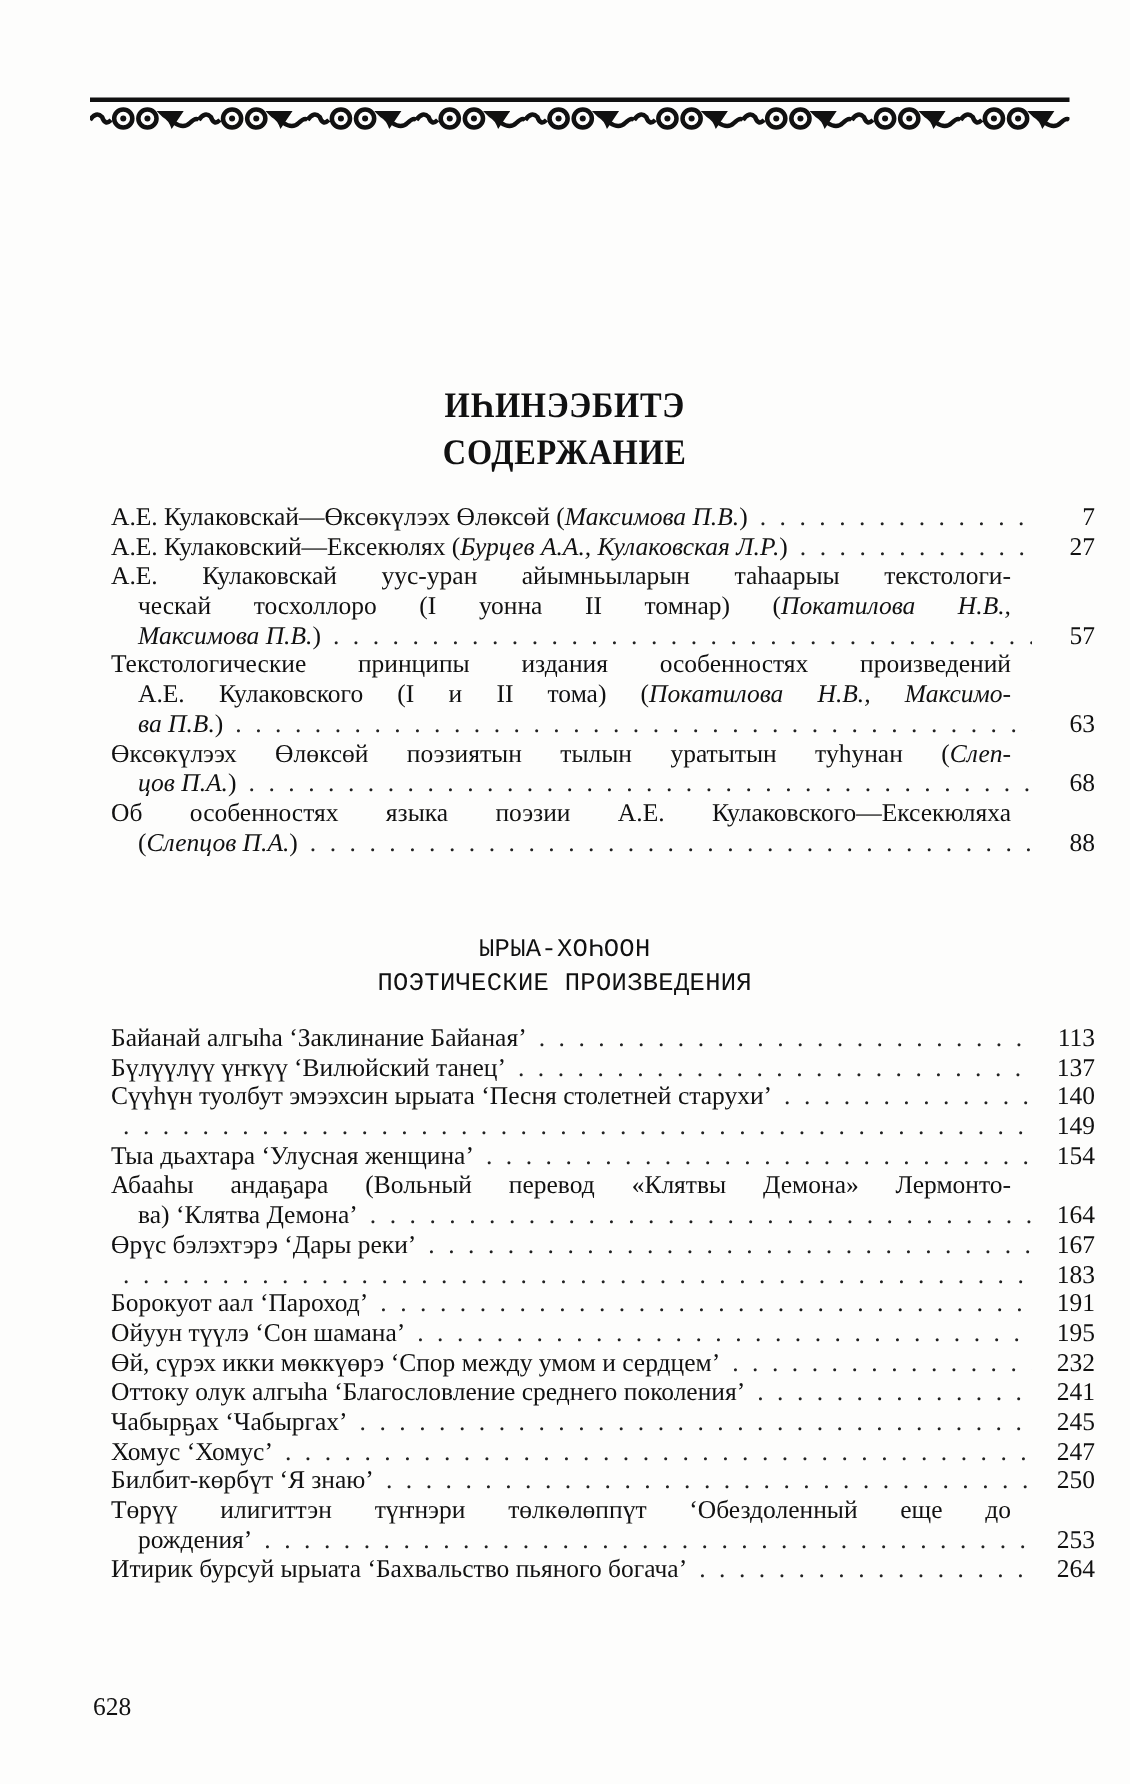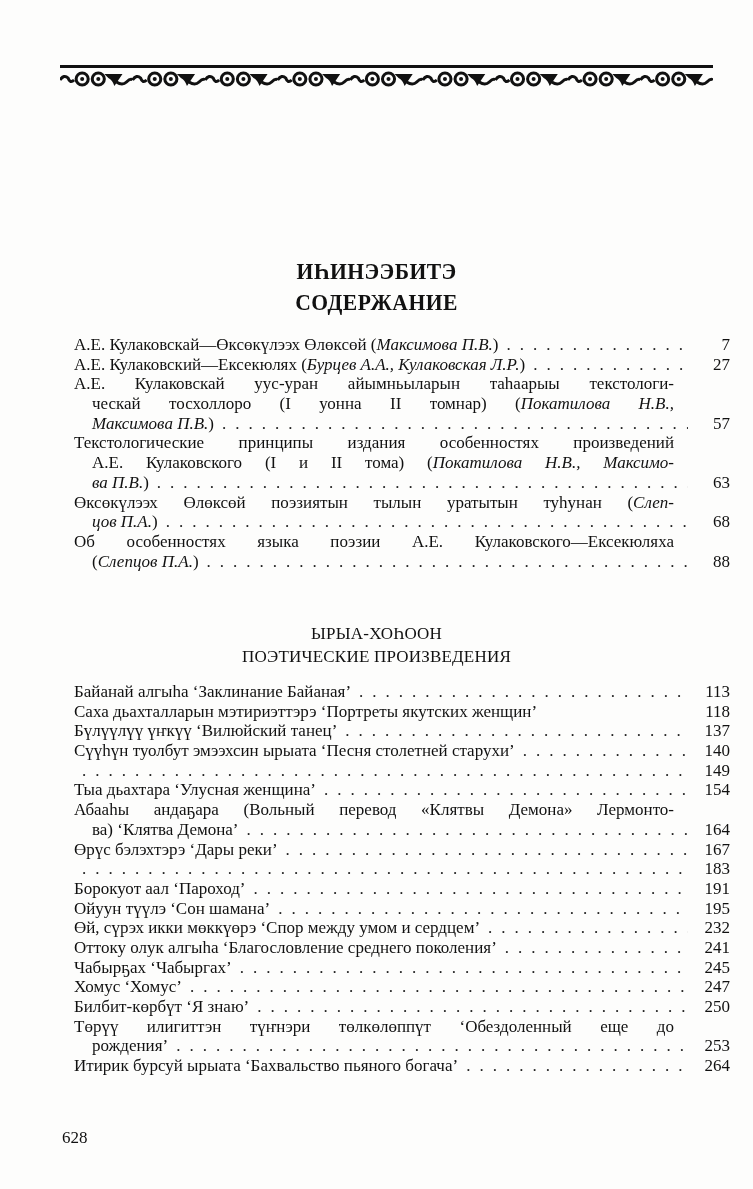--- a/index.html
+++ b/index.html
@@ -9,21 +9,21 @@
   }
   .page { position: absolute; left: 0; top: 0; width: 753px; height: 839px; }
   .rule { position: absolute; left: 60px; top: 65px; width: 653px; height: 3px; background: #111; }
   .ornament { position: absolute; left: 60px; top: 70px; width: 653px; height: 20px; }
   .title {
     position: absolute; left: 0; width: 753px; text-align: center;
     font-weight: bold; font-size: 24px; letter-spacing: 0.5px; transform: scaleX(0.9);
   }
   .section-title {
     position: absolute; left: 0; width: 753px; text-align: center;
-    font-size: 17px; letter-spacing: 0.2px;
+    font-size: 17px; letter-spacing: 0.2px; font-family: Liberation Mono, monospace;
   }
   .toc { position: absolute; left: 62px; width: 656px; margin-left: 12px; }
   .entry { position: relative; font-size: 17px; line-height: 19.7px; }
   .entry .line { display: block; white-space: nowrap; position: relative; height: 19.7px; }
   .entry .line.indent { padding-left: 18px; }
   .entry .line.justify { text-align: justify; text-align-last: justify; white-space: normal; padding-right: 56px; }
   .entry .line.last { display: flex; align-items: baseline; padding-right: 0; }
   .entry .line.last .txt { white-space: nowrap; }
   .entry .dots { flex: 1 1 auto; overflow: hidden; white-space: nowrap; letter-spacing: 9px; padding-left: 8px; margin-right: 14px; color:#222; }
   .entry .pg { flex: 0 0 auto; min-width: 28px; text-align: right; }
@@ -179,27 +179,20 @@
   <div class="toc" id="toc-poems" style="top:682px">
       <div class="entry">
         <span class="line last">
           <span class="txt"><span>Байанай алгыһа ‘Заклинание Байаная’</span></span>
           <span class="dots">............................................................</span>
           <span class="pg">113</span>
         </span>
       </div>
       <div class="entry">
         <span class="line last">
-          <span class="txt"><span>Саха дьахталларын мэтириэттэрэ ‘Портреты якутских женщин’</span></span>
-          <span class="dots"></span>
-          <span class="pg">118</span>
-        </span>
-      </div>
-      <div class="entry">
-        <span class="line last">
           <span class="txt"><span>Бүлүүлүү үҥкүү ‘Вилюйский танец’</span></span>
           <span class="dots">............................................................</span>
           <span class="pg">137</span>
         </span>
       </div>
       <div class="entry">
         <span class="line last">
           <span class="txt"><span>Сүүһүн туолбут эмээхсин ырыата ‘Песня столетней старухи’</span></span>
           <span class="dots">............................................................</span>
           <span class="pg">140</span>

